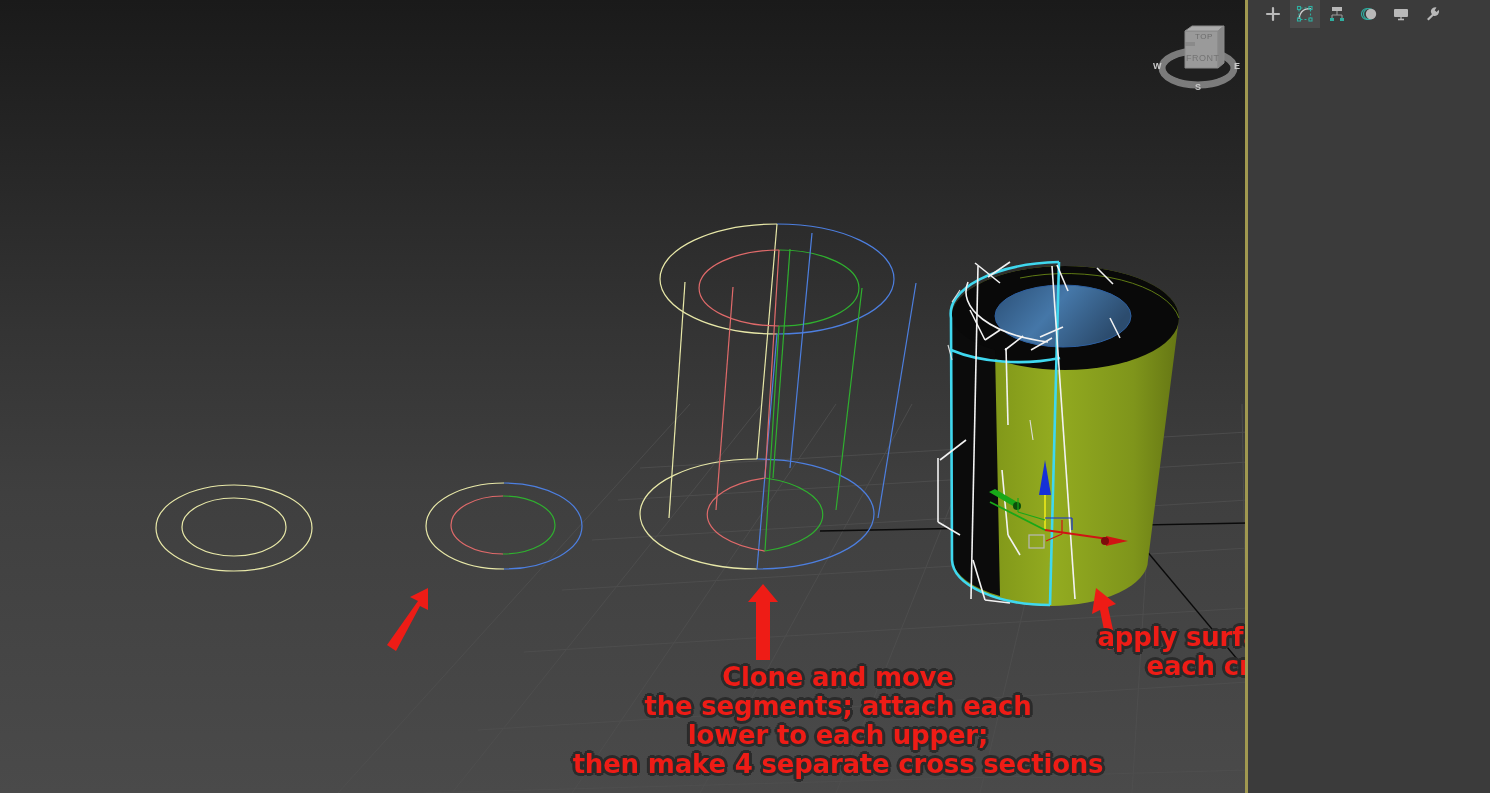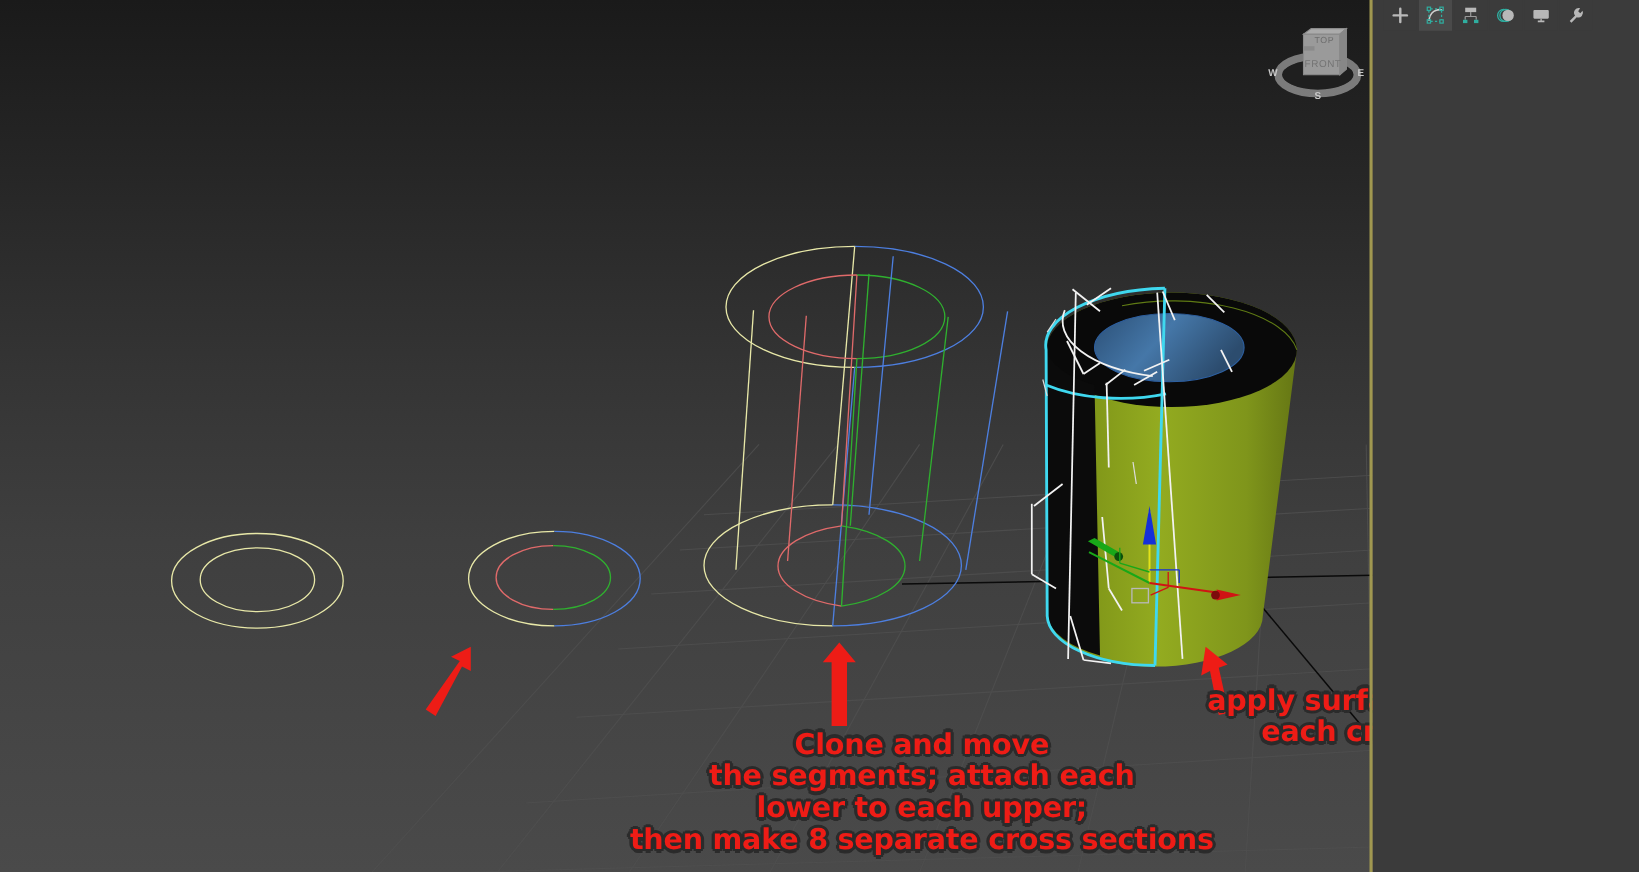--- a/index.html
+++ b/index.html
@@ -301,21 +301,21 @@
       <span class="vc-face-label" style="left:43px; top:14px;">TOP</span>
       <span class="vc-face-label" style="left:34px; top:35px; font-size:9px; color:#747474;">FRONT</span>
       <span class="vc-label" style="left:1px; top:43px;">W</span>
       <span class="vc-label" style="left:82px; top:43px;">E</span>
       <span class="vc-label" style="left:43px; top:64px;">S</span>
     </div>
 
     <div class="annot" id="annot-clone">Clone and move
 the segments; attach each
 lower to each upper;
-then make 8 separate cross sections</div>
+then make 4 separate cross sections</div>
     <div class="annot" id="annot-surface">apply surface modifier to
 each cross section</div>
   </div>
 
   <div id="vp-border"></div>
 
   <div id="cmdpanel">
 
     <div id="cmd-tabs">
       <div class="cmd-tab">

